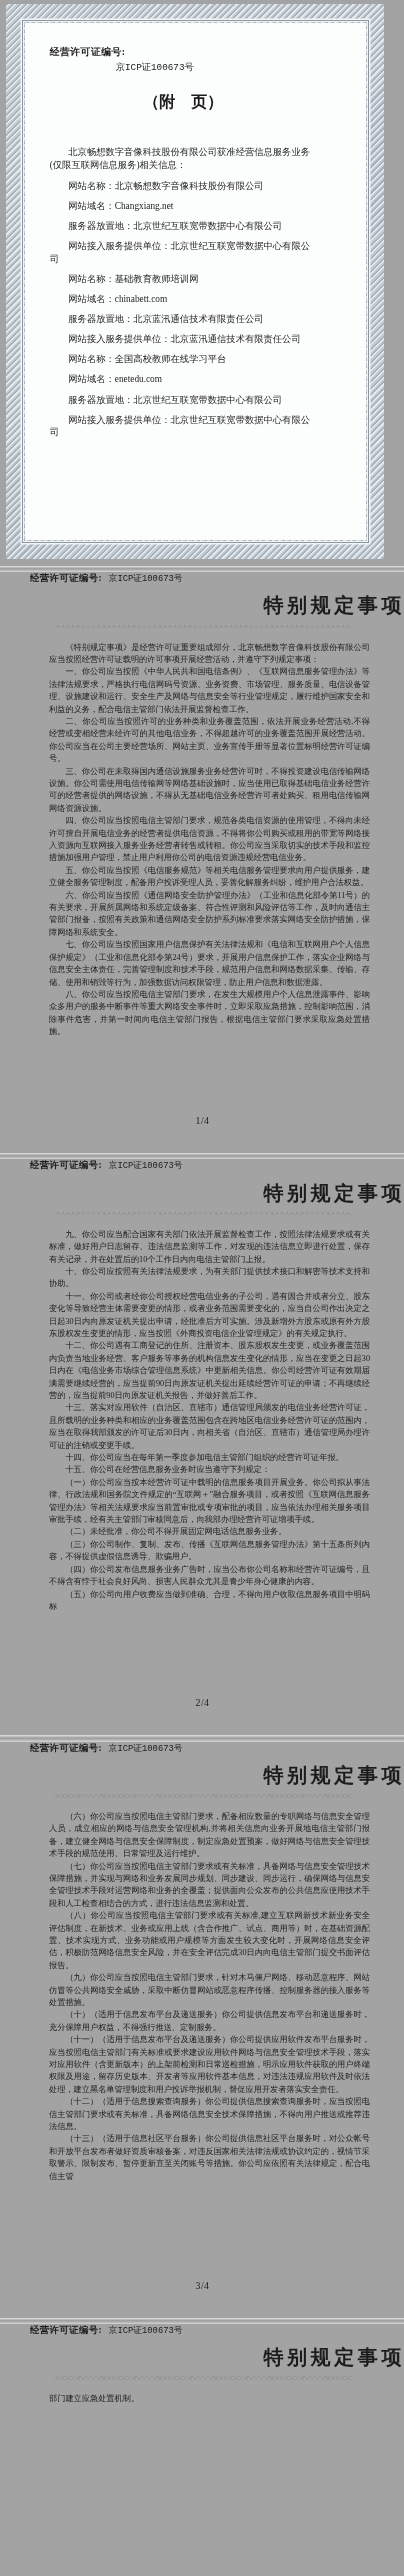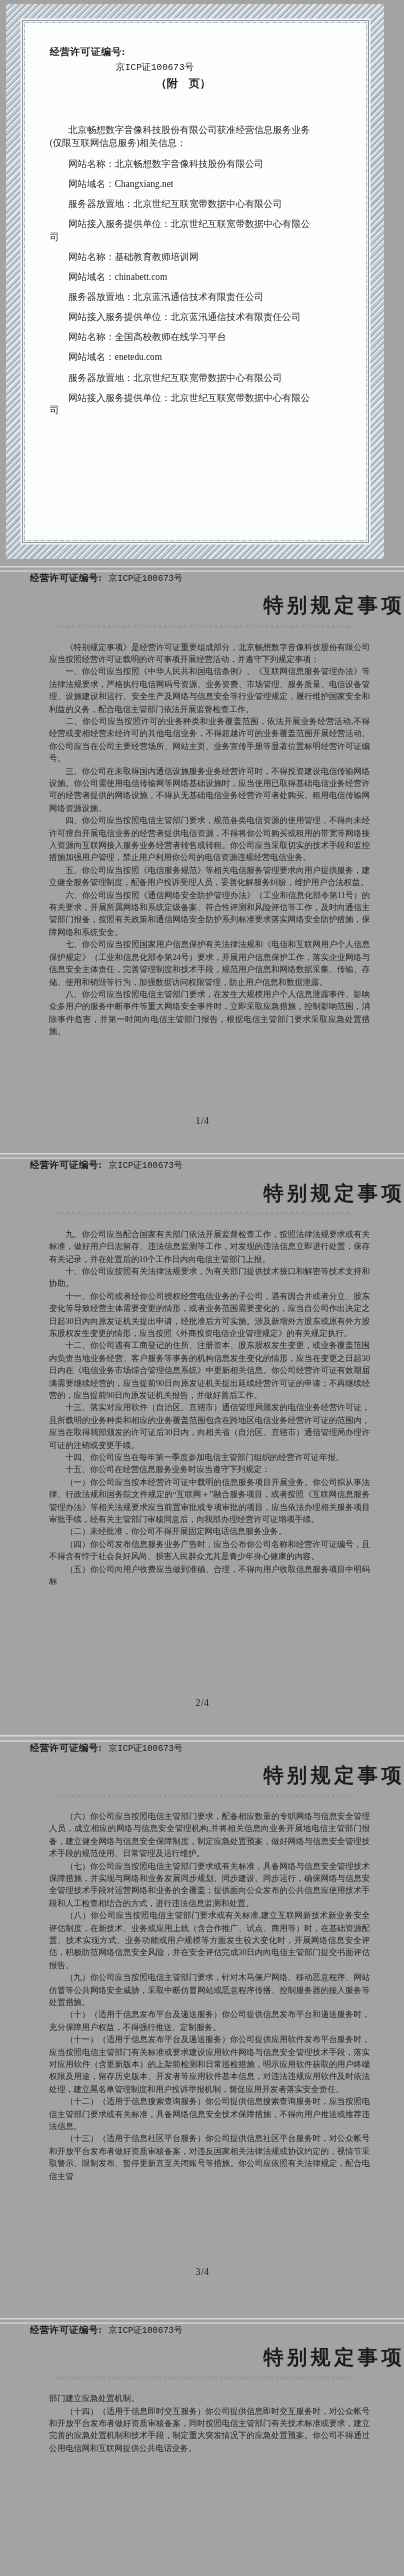--- a/index.html
+++ b/index.html
@@ -35,21 +35,21 @@
     background:#fcfdfd;
     padding:23px 49px 0 25px;
     box-sizing:border-box;
   }
   .cert-no-label { font-size:9.8px; font-weight:700; letter-spacing:0.5px; }
   .cert-no-value { margin:2.1px 0 0 66px; font-size:9.3px; font-family:"Liberation Mono","DejaVu Sans Mono",monospace; }
   .cert-title {
     margin-top:13.4px; text-align:center;
     font-size:12px; font-weight:700; letter-spacing:0.5px; white-space:nowrap;
   }
-  .cert-sub { margin-top:2px; text-align:center; font-size:11px; font-weight:700; }
+  .cert-sub { margin-top:18px; text-align:center; font-size:16px; font-weight:700; }
   .cert-intro { margin:33px 0 4.1px 0; font-size:9.3px; line-height:13.4px; text-indent:2em; }
   .cert-field { margin:7.7px 0 0 0; font-size:9.3px; line-height:12.4px; text-indent:2em; }
 
   
   .pv-head { margin-left:30px; font-size:9.3px; }
   .pv-head .lbl { font-weight:700; letter-spacing:0.5px; }
   .pv-head .val { margin-left:4.1px; font-family:"Liberation Mono","DejaVu Sans Mono",monospace; font-size:8.8px; }
   .pv-title {
     margin-top:7.2px; text-align:right;
     font-size:20px; font-weight:700; letter-spacing:3.6px;
@@ -134,20 +134,21 @@
   <div class="pv-body">
     <p class="para indent">九、你公司应当配合国家有关部门依法开展监督检查工作，按照法律法规要求或有关标准，做好用户日志留存、违法信息监测等工作，对发现的违法信息立即进行处置，保存有关记录，并在处置后的10个工作日内向电信主管部门上报。</p>
     <p class="para indent">十、你公司应按照有关法律法规要求，为有关部门提供技术接口和解密等技术支持和协助。</p>
     <p class="para indent">十一、你公司或者经你公司授权经营电信业务的子公司，遇有因合并或者分立、股东变化等导致经营主体需要变更的情形，或者业务范围需要变化的，应当自公司作出决定之日起30日内向原发证机关提出申请，经批准后方可实施。涉及新增外方股东或原有外方股东股权发生变更的情形，应当按照《外商投资电信企业管理规定》的有关规定执行。</p>
     <p class="para indent">十二、你公司遇有工商登记的住所、注册资本、股东股权发生变更，或业务覆盖范围内负责当地业务经营、客户服务等事务的机构信息发生变化的情形，应当在变更之日起30日内在《电信业务市场综合管理信息系统》中更新相关信息。你公司经营许可证有效期届满需要继续经营的，应当提前90日向原发证机关提出延续经营许可证的申请；不再继续经营的，应当提前90日向原发证机关报告，并做好善后工作。</p>
     <p class="para indent">十三、落实对应用软件（自治区、直辖市）通信管理局颁发的电信业务经营许可证，且所载明的业务种类和相应的业务覆盖范围包含在跨地区电信业务经营许可证的范围内，应当在取得我部颁发的许可证后30日内，向相关省（自治区、直辖市）通信管理局办理许可证的注销或变更手续。</p>
     <p class="para indent">十四、你公司应当在每年第一季度参加电信主管部门组织的经营许可证年报。</p>
     <p class="para indent">十五、你公司在经营信息服务业务时应当遵守下列规定：</p>
     <p class="para indent">（一）你公司应当按本经营许可证中载明的信息服务项目开展业务。你公司拟从事法律、行政法规和国务院文件规定的“互联网＋”融合服务项目，或者按照《互联网信息服务管理办法》等相关法规要求应当前置审批或专项审批的项目，应当依法办理相关服务项目审批手续，经有关主管部门审核同意后，向我部办理经营许可证增项手续。</p>
     <p class="para indent">（二）未经批准，你公司不得开展固定网电话信息服务业务。</p>
+    <p class="para indent">（三）你公司制作、复制、发布、传播《互联网信息服务管理办法》第十五条所列内容，不得提供虚假信息诱导、欺骗用户。</p>
     <p class="para indent">（四）你公司发布信息服务业务广告时，应当公布你公司名称和经营许可证编号，且不得含有悖于社会良好风尚、损害人民群众尤其是青少年身心健康的内容。</p>
     <p class="para indent">（五）你公司向用户收费应当做到准确、合理，不得向用户收取信息服务项目中明码标</p>
   </div>
   <div class="pv-num" style="bottom:27px;">2/4</div>
 </div>
 
 <div class="divider"></div>
 
 <div class="sheet" style="height:576px;">
   <div class="pv-head">
@@ -159,31 +160,30 @@
   <div class="pv-body">
     <p class="para indent">（六）你公司应当按照电信主管部门要求，配备相应数量的专职网络与信息安全管理人员，成立相应的网络与信息安全管理机构,并将相关信息向业务开展地电信主管部门报备，建立健全网络与信息安全保障制度，制定应急处置预案，做好网络与信息安全管理技术手段的规范使用、日常管理及运行维护。</p>
     <p class="para indent">（七）你公司应当按照电信主管部门要求或有关标准，具备网络与信息安全管理技术保障措施，并实现与网络和业务发展同步规划、同步建设、同步运行，确保网络与信息安全管理技术手段对运营网络和业务的全覆盖；提供面向公众发布的公共信息应使用技术手段和人工检查相结合的方式，进行违法信息监测和处置。</p>
     <p class="para indent">（八）你公司应当按照电信主管部门要求或有关标准,建立互联网新技术新业务安全评估制度，在新技术、业务或应用上线（含合作推广、试点、商用等）时，在基础资源配置、技术实现方式、业务功能或用户规模等方面发生较大变化时，开展网络信息安全评估，积极防范网络信息安全风险，并在安全评估完成30日内向电信主管部门提交书面评估报告。</p>
     <p class="para indent">（九）你公司应当按照电信主管部门要求，针对木马僵尸网络、移动恶意程序、网站仿冒等公共网络安全威胁，采取中断仿冒网站或恶意程序传播、控制服务器的接入服务等处置措施。</p>
     <p class="para indent">（十）（适用于信息发布平台及递送服务）你公司提供信息发布平台和递送服务时，充分保障用户权益，不得强行推送、定制服务。</p>
     <p class="para indent">（十一）（适用于信息发布平台及递送服务）你公司提供应用软件发布平台服务时，应当按照电信主管部门有关标准或要求建设应用软件网络与信息安全管理技术手段，落实对应用软件（含更新版本）的上架前检测和日常巡检措施，明示应用软件获取的用户终端权限及用途，留存历史版本、开发者等应用软件基本信息，对违法违规应用软件及时依法处理，建立黑名单管理制度和用户投诉举报机制，督促应用开发者落实安全责任。</p>
     <p class="para indent">（十二）（适用于信息搜索查询服务）你公司提供信息搜索查询服务时，应当按照电信主管部门要求或有关标准，具备网络信息安全技术保障措施，不得向用户推送或推荐违法信息。</p>
     <p class="para indent">（十三）（适用于信息社区平台服务）你公司提供信息社区平台服务时，对公众帐号和开放平台发布者做好资质审核备案，对违反国家相关法律法规或协议约定的，视情节采取警示、限制发布、暂停更新直至关闭账号等措施。你公司应依照有关法律规定，配合电信主管</p>
   </div>
-  <div class="pv-num" style="bottom:41px;text-align:center;">3/4</div>
+  <div class="pv-num" style="bottom:27px;text-align:center;">3/4</div>
 </div>
 
 <div class="divider"></div>
 
 <div class="sheet" style="height:550px;">
   <div class="pv-head">
     <span class="lbl">经营许可证编号:</span>
     <span class="val">京ICP证100673号</span>
   </div>
   <div class="pv-title">特别规定事项</div>
   <div class="pv-wave"></div>
   <div class="pv-body">
     <p class="para">部门建立应急处置机制。</p>
-    <p class="para indent">（十四）（适用于信息即时交互服务）你公司提供信息即时交互服务时，对公众帐号和开放平台发布者做好资质审核备案，同时按照电信主管部门有关技术标准或要求，建立完善的应急处置机制和技术手段，制定重大突发情况下的应急处置预案。你公司不得通过公用电信网和互联网提供公共电话业务。</p>
   </div>
 
 </div>
 
 
 </body></html>

